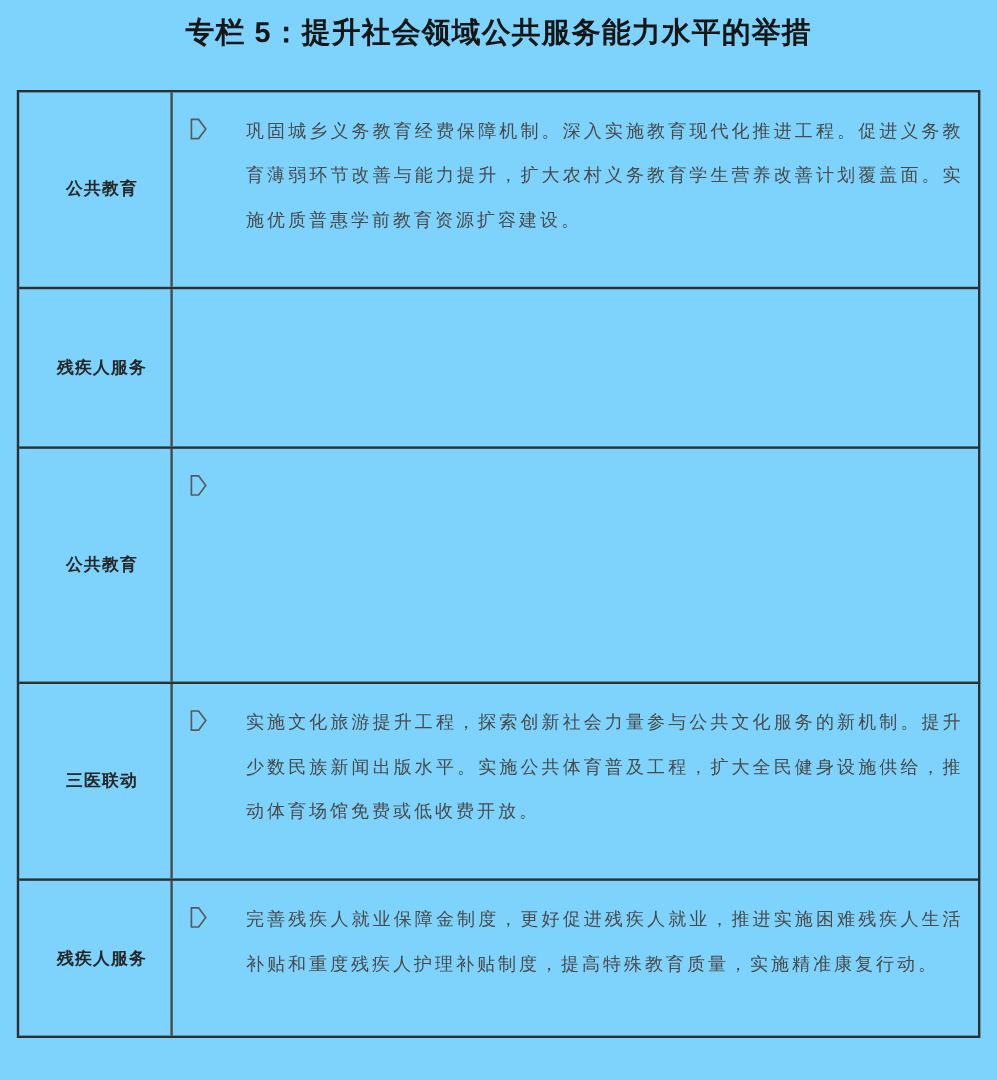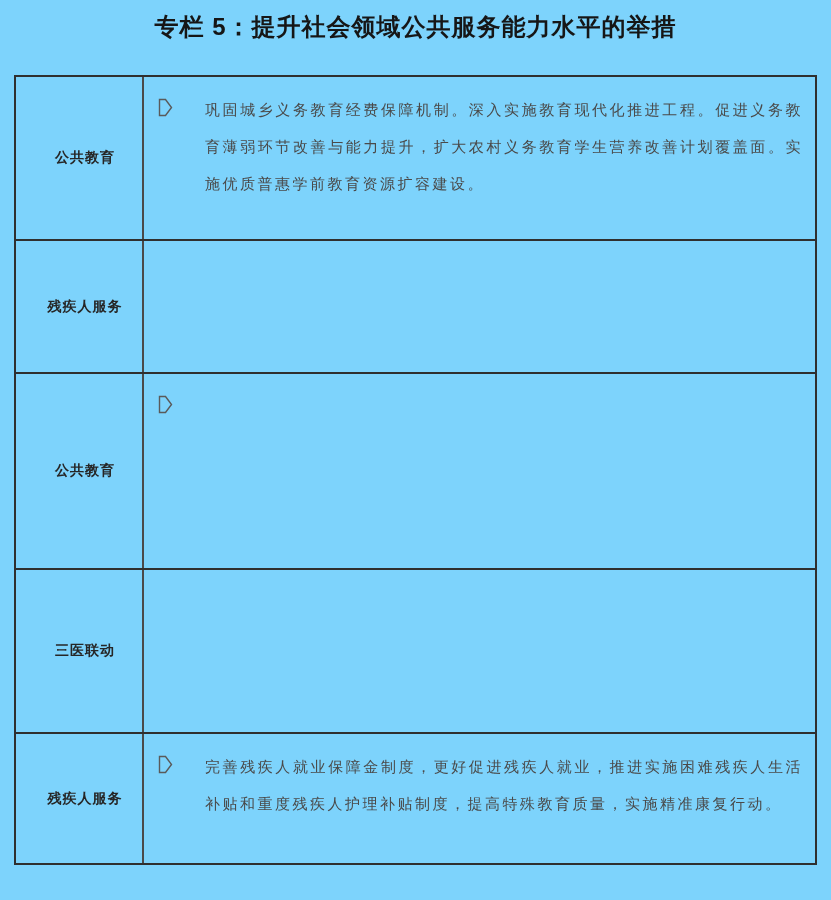--- a/index.html
+++ b/index.html
@@ -115,20 +115,28 @@
       <span class="bullet-icon">
         <svg width="15" height="21" viewBox="0 0 15 21" aria-hidden="true">
           <path d="M1.5 2.5 L7.5 2.5 L13.5 10.5 L7.5 18.5 L1.5 18.5 Z" fill="none" stroke="#5a5a5a" stroke-width="1.4"></path>
         </svg>
       </span>
     </div>
   </div>
 
   <div class="t-row">
     <div class="cat-cell">三医联动</div>
+    <div class="content-cell">
+      <span class="bullet-icon">
+        <svg width="15" height="21" viewBox="0 0 15 21" aria-hidden="true">
+          <path d="M1.5 2.5 L7.5 2.5 L13.5 10.5 L7.5 18.5 L1.5 18.5 Z" fill="none" stroke="#5a5a5a" stroke-width="1.4"></path>
+        </svg>
+      </span>
+      <div class="content-text">实施文化旅游提升工程，探索创新社会力量参与公共文化服务的新机制。提升少数民族新闻出版水平。实施公共体育普及工程，扩大全民健身设施供给，推动体育场馆免费或低收费开放。</div>
+    </div>
   </div>
 
   <div class="t-row">
     <div class="cat-cell">残疾人服务</div>
     <div class="content-cell">
       <span class="bullet-icon">
         <svg width="15" height="21" viewBox="0 0 15 21" aria-hidden="true">
           <path d="M1.5 2.5 L7.5 2.5 L13.5 10.5 L7.5 18.5 L1.5 18.5 Z" fill="none" stroke="#5a5a5a" stroke-width="1.4"></path>
         </svg>
       </span>

